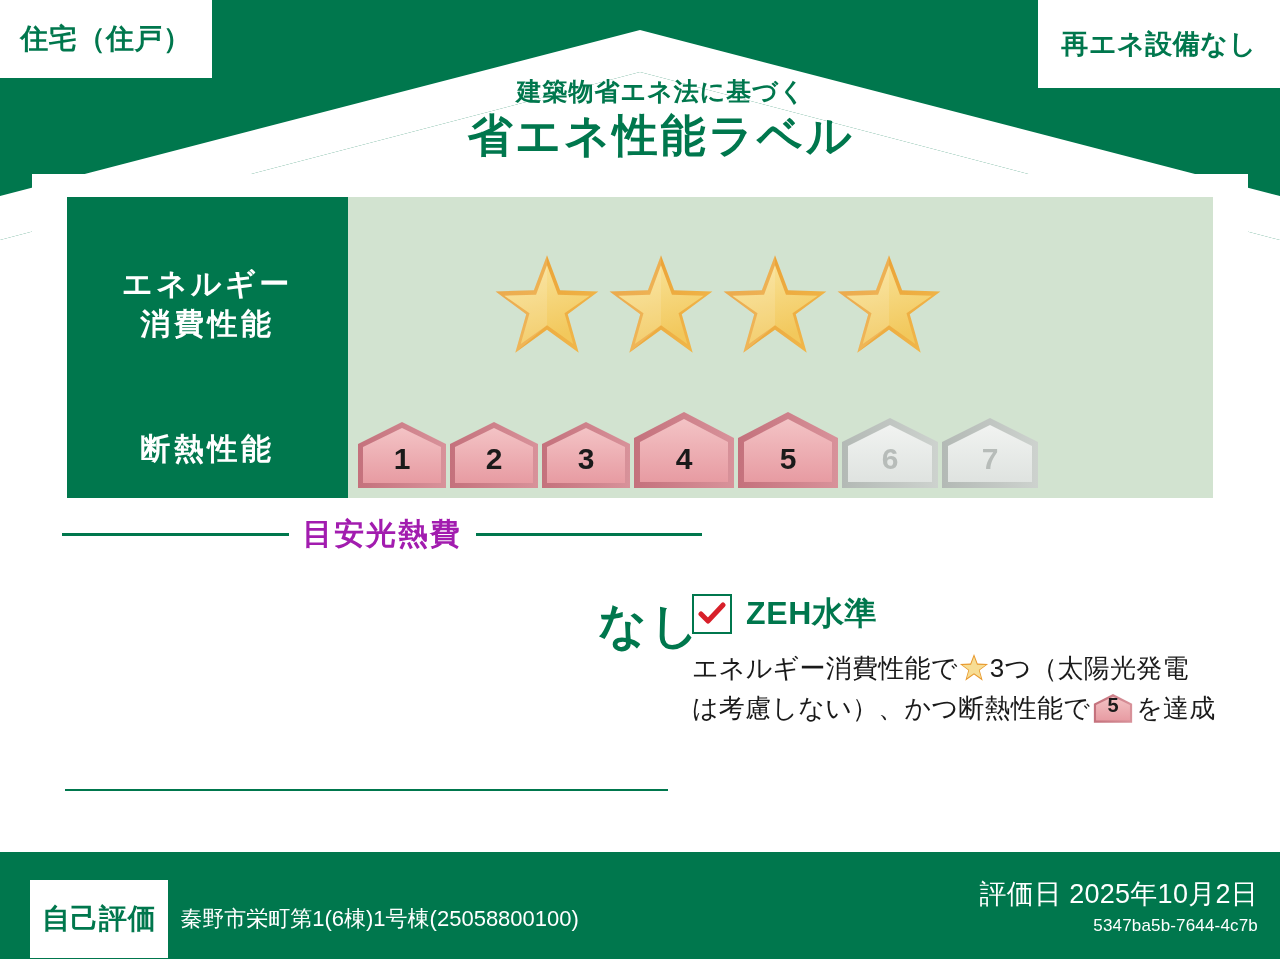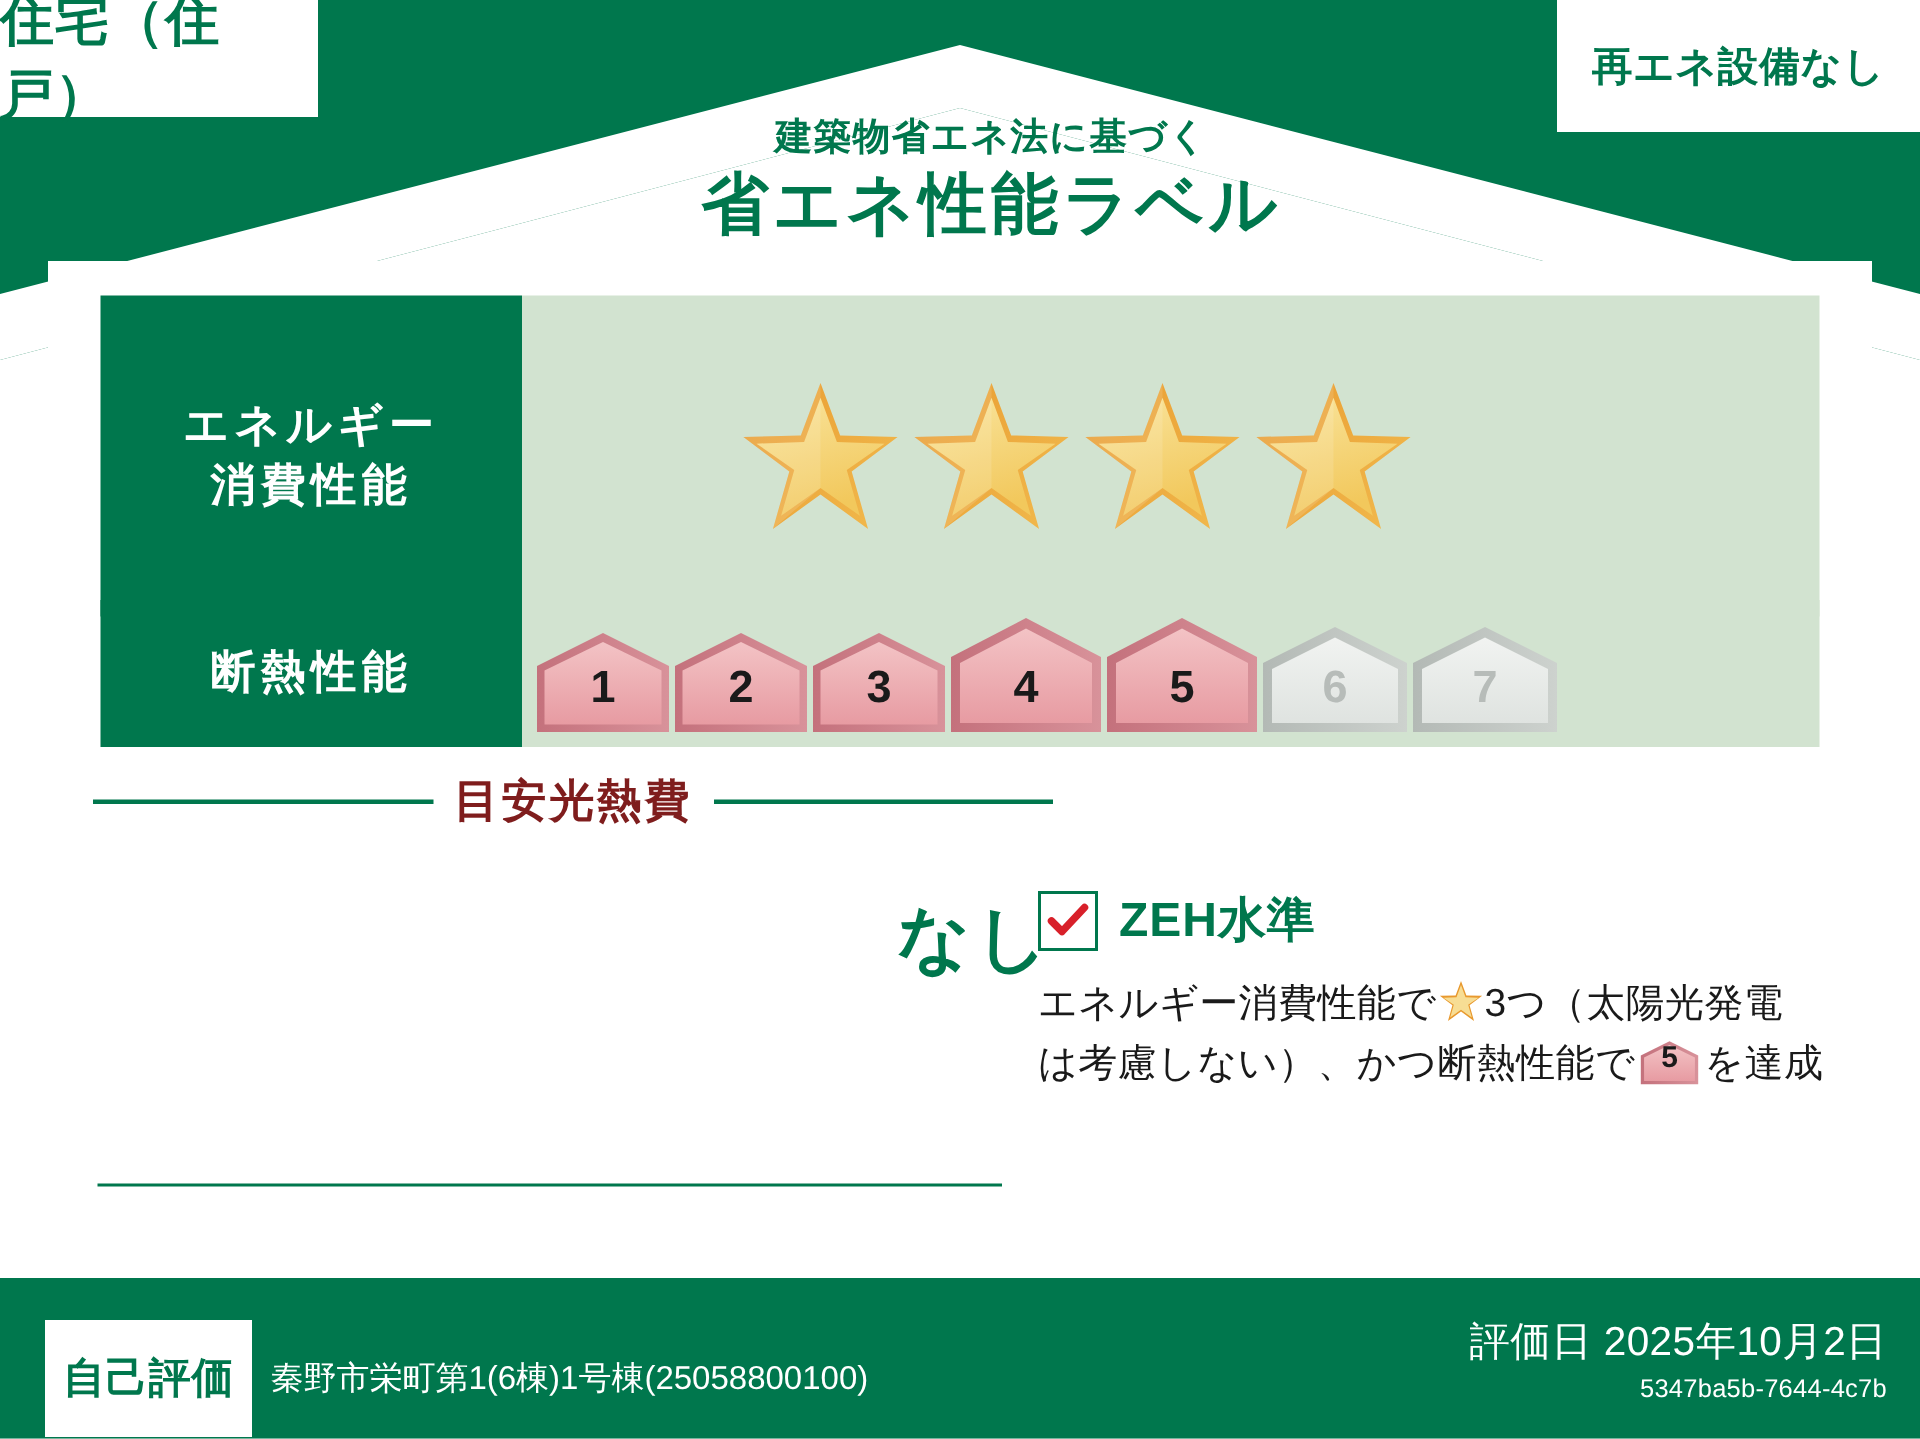--- a/index.html
+++ b/index.html
@@ -13,21 +13,21 @@
   #house-silhouette{
     position:absolute;left:0;top:0;width:1280px;height:959px;
   }
   
   .corner-badge{
     position:absolute;background:#ffffff;color:#00774d;
     font-weight:bold;display:flex;align-items:center;justify-content:center;
     letter-spacing:.02em;
   }
   #badge-building-type{
-    left:0;top:0;width:212px;height:78px;font-size:36px;
+    left:0;top:0;width:212px;height:78px;font-size:28px;
   }
   #badge-renewable{
     right:0;top:0;width:242px;height:88px;font-size:27px;
   }
   
   #title-block{
     position:absolute;left:0;top:78px;width:1280px;text-align:center;
     color:#00774d;pointer-events:none;margin-left:21px;
   }
   #title-sub{font-size:25px;font-weight:bold;letter-spacing:.04em;line-height:1.1;}
@@ -66,21 +66,21 @@
   }
   .grade.inactive .grade-num{color:#b7bcb9;}
 
   
   #utility-heading-row{
     position:absolute;left:30px;top:340px;width:640px;
     display:flex;align-items:center;gap:14px;
   }
   .rule{height:3px;background:#00774d;flex:1;}
   #utility-heading{
-    color:#7f1d1d;font-size:30px;font-weight:bold;letter-spacing:.06em;white-space:nowrap;
+    color:#a21caf;font-size:30px;font-weight:bold;letter-spacing:.06em;white-space:nowrap;
   }
   #utility-value{
     position:absolute;left:30px;top:420px;width:640px;text-align:right;
     color:#00774d;font-size:48px;font-weight:bold;letter-spacing:.06em;
   }
   #utility-rule-bottom{
     position:absolute;left:33px;top:615px;width:603px;height:2px;background:#00774d;
   }
 
   

